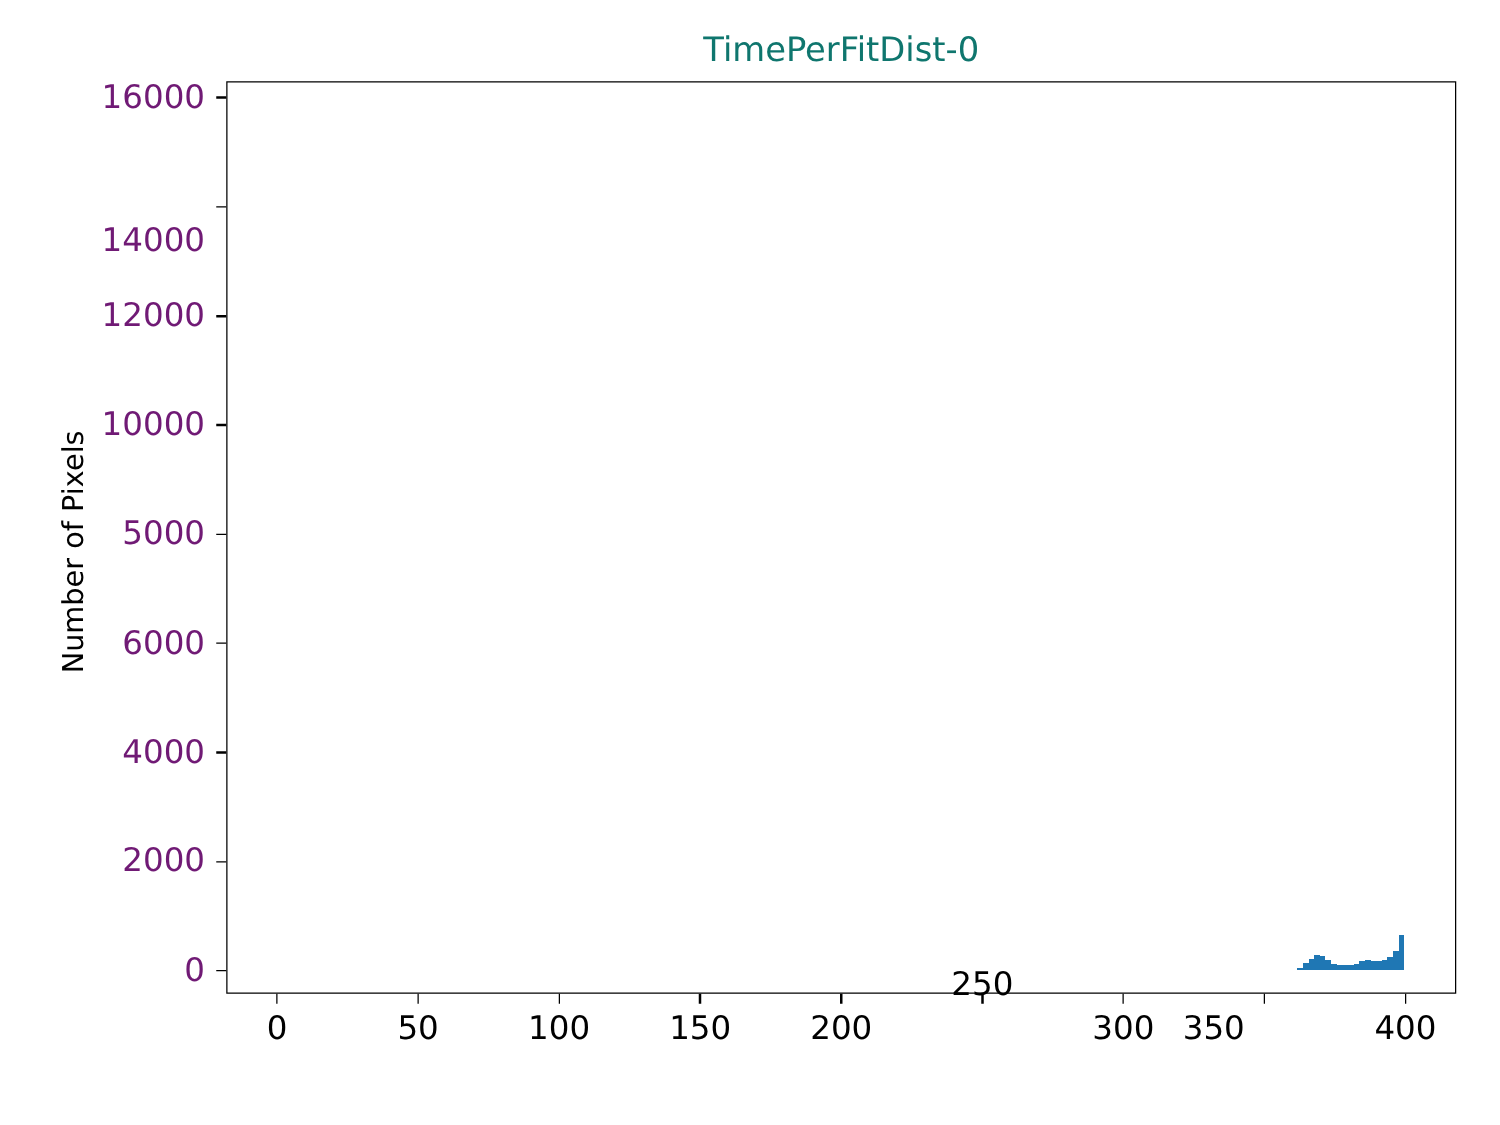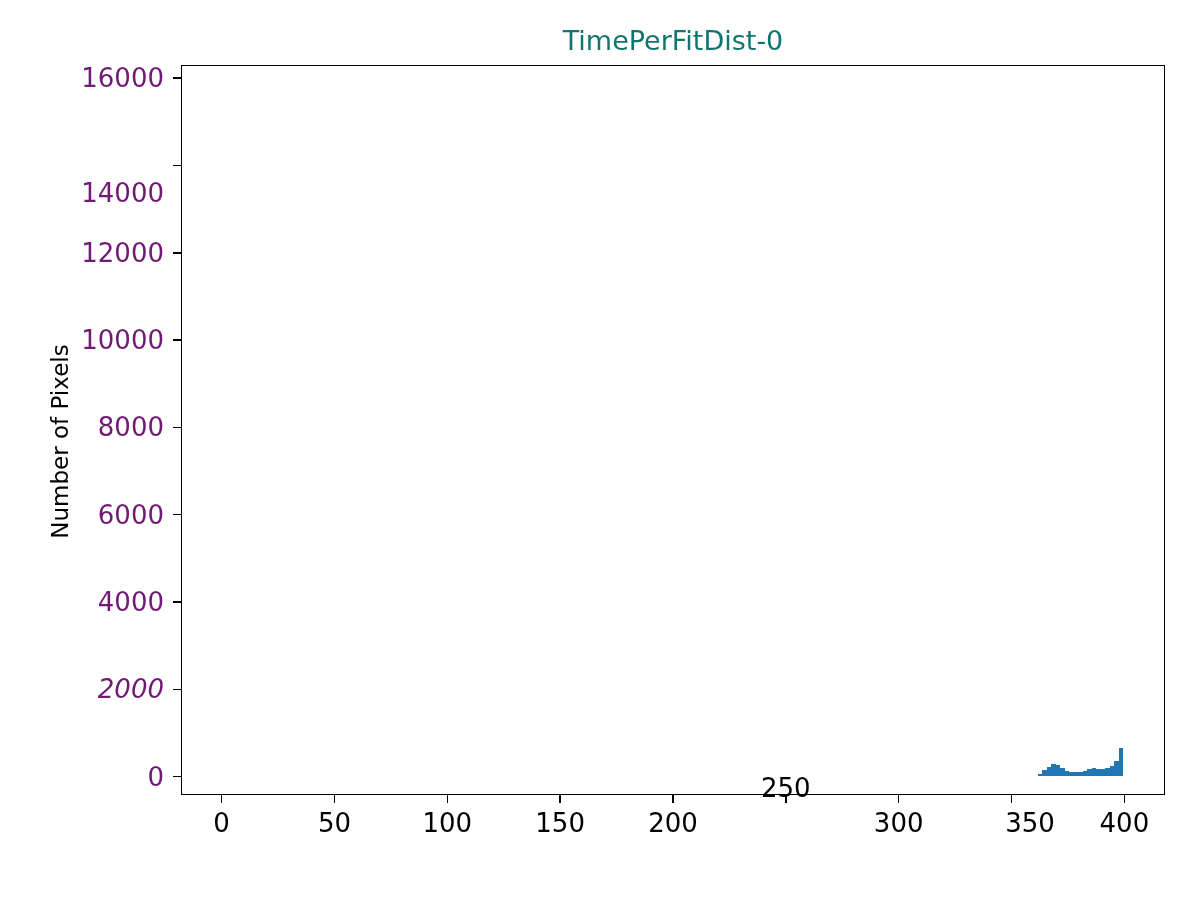--- a/index.html
+++ b/index.html
@@ -124,27 +124,27 @@
       <g id="bars-group">
           <path d="M857.61,711.66L857.61,710.35L862.13,710.35L862.13,711.66ZM862.13,711.66L862.13,706.42L866.64,706.42L866.64,711.66ZM866.64,711.66L866.64,702.93L871.16,702.93L871.16,711.66ZM871.16,711.66L871.16,700.31L875.67,700.31L875.67,711.66ZM875.67,711.66L875.67,700.75L880.18,700.75L880.18,711.66ZM880.18,711.66L880.18,704.24L884.70,704.24L884.70,711.66ZM884.70,711.66L884.70,706.86L889.21,706.86L889.21,711.66ZM889.21,711.66L889.21,707.73L893.72,707.73L893.72,711.66ZM893.72,711.66L893.72,708.17L898.24,708.17L898.24,711.66ZM898.24,711.66L898.24,708.17L902.75,708.17L902.75,711.66ZM902.75,711.66L902.75,706.86L907.27,706.86L907.27,711.66ZM907.27,711.66L907.27,705.11L911.78,705.11L911.78,711.66ZM911.78,711.66L911.78,704.24L916.29,704.24L916.29,711.66ZM916.29,711.66L916.29,704.68L920.81,704.68L920.81,711.66ZM920.81,711.66L920.81,705.11L925.32,705.11L925.32,711.66ZM925.32,711.66L925.32,704.24L929.83,704.24L929.83,711.66ZM929.83,711.66L929.83,701.62L934.35,701.62L934.35,711.66ZM934.35,711.66L934.35,696.82L938.86,696.82L938.86,711.66ZM938.86,711.66L938.86,683.72L943.38,683.72L943.38,711.66Z" fill="#1f77b4" shape-rendering="crispEdges"></path>
         </g>
     </svg>
   </div>
 
   <div id="ytick-layer">
       <div class="ytick-mark" style="left: 173px; top: 775.863px;"></div>
       <div class="ytick-label" style="left: 0px; width: 164px; top: 776.663px;">0</div>
       <div class="ytick-mark" style="left: 173px; top: 688.542px;"></div>
-      <div class="ytick-label" style="left: 0px; width: 164px; top: 689.342px; font-style: italic;">2000</div>
+      <div class="ytick-label" style="left: 0px; width: 164px; top: 689.342px;">2000</div>
       <div class="ytick-mark" style="left: 173px; top: 601.222px;"></div>
       <div class="ytick-label" style="left: 0px; width: 164px; top: 602.022px;">4000</div>
       <div class="ytick-mark" style="left: 173px; top: 513.901px;"></div>
       <div class="ytick-label" style="left: 0px; width: 164px; top: 514.701px;">6000</div>
       <div class="ytick-mark" style="left: 173px; top: 426.58px;"></div>
-      <div class="ytick-label" style="left: 0px; width: 164px; top: 427.38px;">8000</div>
+      <div class="ytick-label" style="left: 0px; width: 164px; top: 427.38px;">5000</div>
       <div class="ytick-mark" style="left: 173px; top: 339.26px;"></div>
       <div class="ytick-label" style="left: 0px; width: 164px; top: 340.06px;">10000</div>
       <div class="ytick-mark" style="left: 173px; top: 251.939px;"></div>
       <div class="ytick-label" style="left: 0px; width: 164px; top: 252.739px;">12000</div>
       <div class="ytick-mark" style="left: 173px; top: 164.619px;"></div>
       <div class="ytick-label" style="left: 0px; width: 164px; top: 165.419px; margin-top: 28px;">14000</div>
       <div class="ytick-mark" style="left: 173px; top: 77.2981px;"></div>
       <div class="ytick-label" style="left: 0px; width: 164px; top: 78.0981px;">16000</div>
     </div>
 
@@ -157,20 +157,20 @@
       <div class="xtick-label" style="left: 447.312px; top: 810px;">100</div>
       <div class="xtick-mark" style="left: 559.356px; top: 795px;"></div>
       <div class="xtick-label" style="left: 560.156px; top: 810px;">150</div>
       <div class="xtick-mark" style="left: 672.2px; top: 795px;"></div>
       <div class="xtick-label" style="left: 673px; top: 810px;">200</div>
       <div class="xtick-mark" style="left: 785.044px; top: 795px;"></div>
       <div class="xtick-label" style="left: 785.844px; top: 775px;">250</div>
       <div class="xtick-mark" style="left: 897.888px; top: 795px;"></div>
       <div class="xtick-label" style="left: 898.688px; top: 810px;">300</div>
       <div class="xtick-mark" style="left: 1010.73px; top: 795px;"></div>
-      <div class="xtick-label" style="left: 1030px; top: 810px;">350</div>
+      <div class="xtick-label" style="left: 971px; top: 810px;">350</div>
       <div class="xtick-mark" style="left: 1123.58px; top: 795px;"></div>
       <div class="xtick-label" style="left: 1124.38px; top: 810px;">400</div>
     </div>
 
   <div id="ylabel">Number of Pixels</div>
 
 </div>
 
 </body></html>

